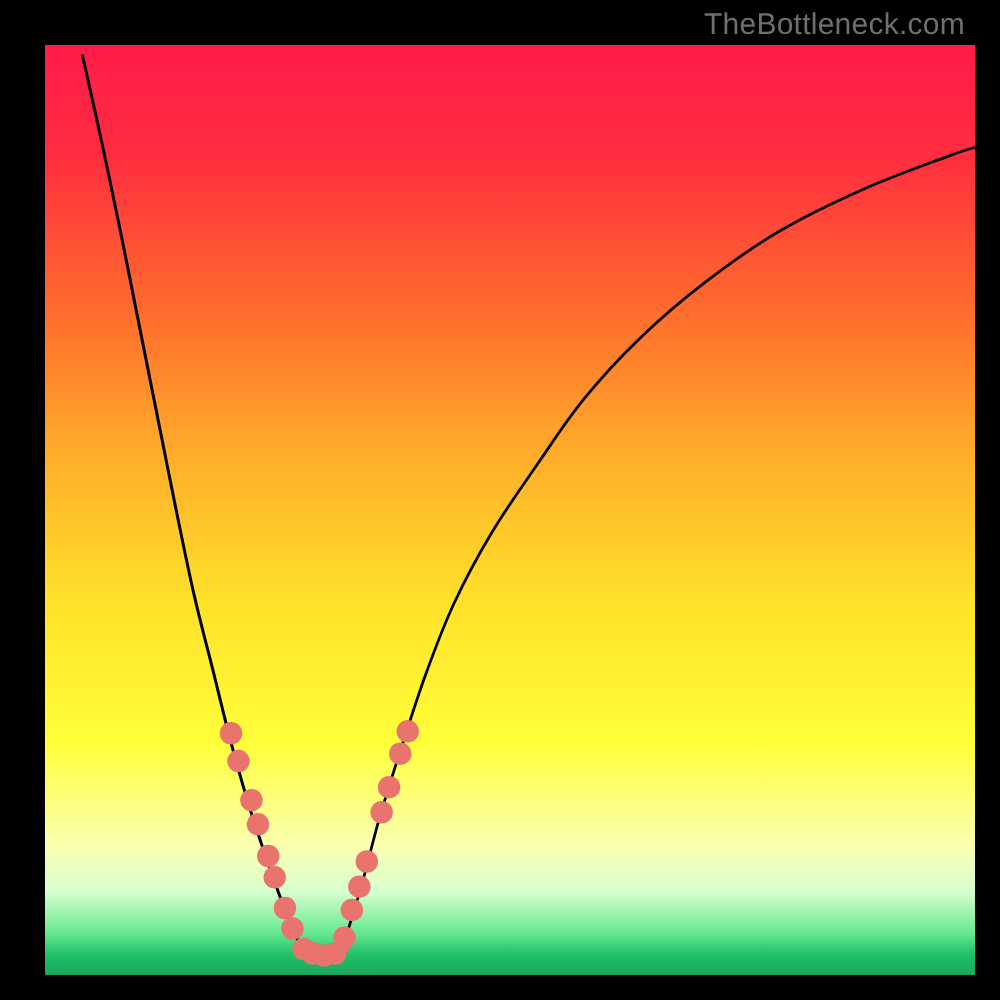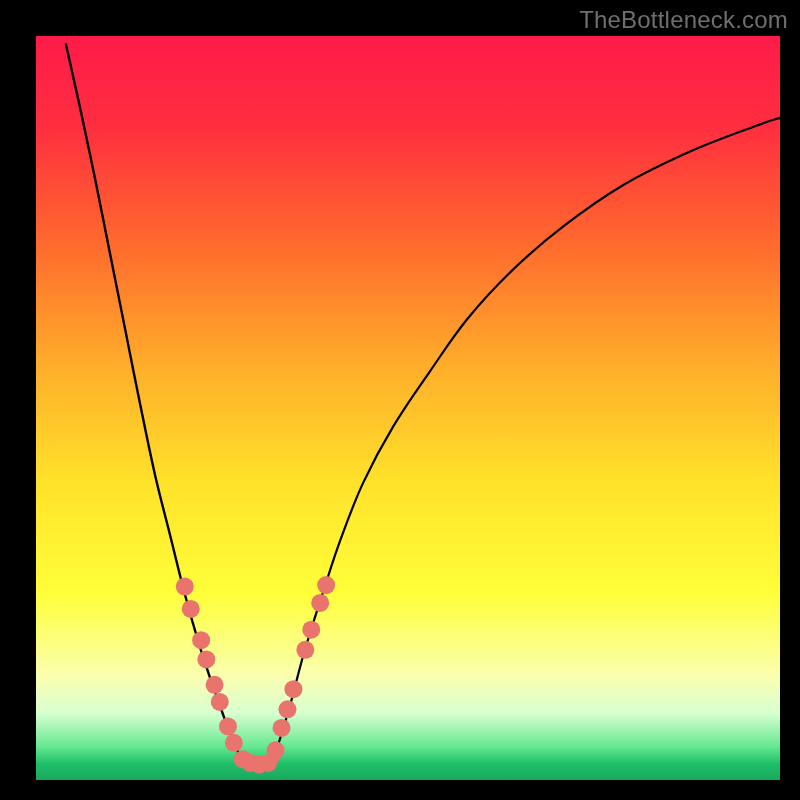--- a/index.html
+++ b/index.html
@@ -13,21 +13,21 @@
   }
   .stage {
     position: relative;
     width: 800px;
     height: 800px;
     background: #000;
   }
   .watermark {
     position: absolute;
     top: 6px;
-    right: 12px;
+    right: 28px;
     color: #6f6f6f;
     font-size: 24px;
     font-weight: 500;
     letter-spacing: 0.2px;
     z-index: 10;
   }
   svg {
     position: absolute;
     top: 0;
     left: 0;

